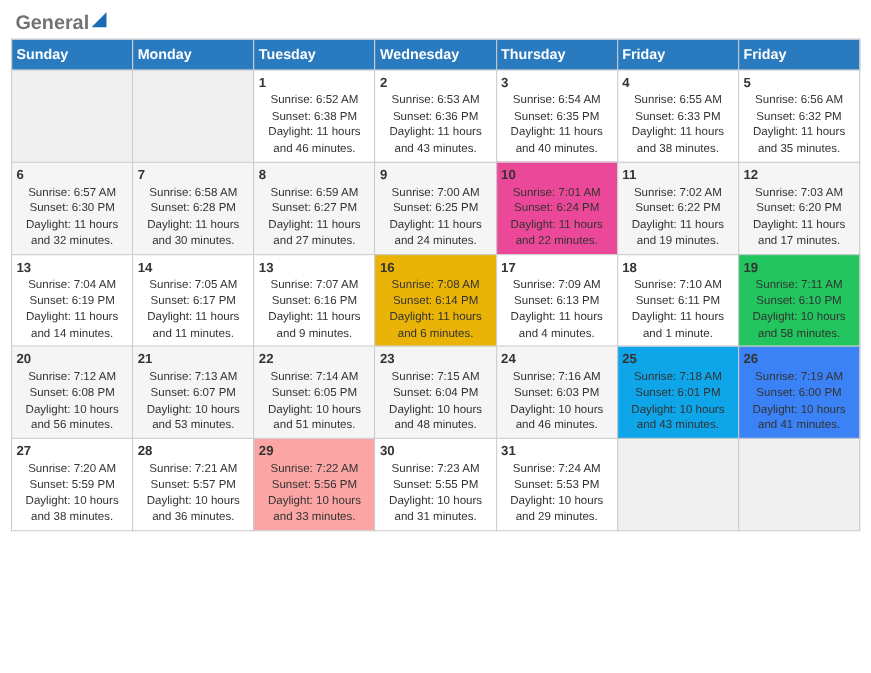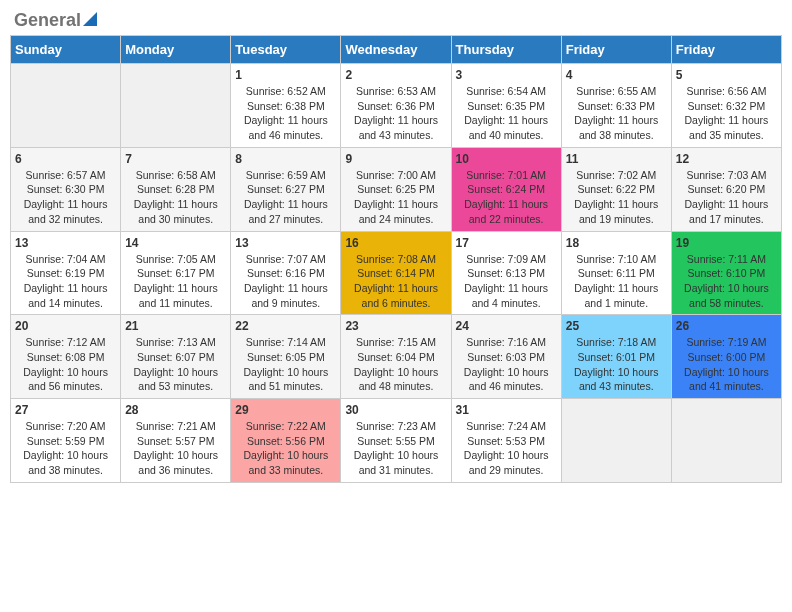--- a/index.html
+++ b/index.html
@@ -218,21 +218,21 @@
           <div class="day-info">Sunrise: 7:14 AM<br>Sunset: 6:05 PM<br>Daylight: 10 hours and 51 minutes.</div>
         </td>
         <td style="background: rgb(245, 245, 245);">
           <span class="day-number">23</span>
           <div class="day-info">Sunrise: 7:15 AM<br>Sunset: 6:04 PM<br>Daylight: 10 hours and 48 minutes.</div>
         </td>
         <td style="background: rgb(245, 245, 245);">
           <span class="day-number">24</span>
           <div class="day-info">Sunrise: 7:16 AM<br>Sunset: 6:03 PM<br>Daylight: 10 hours and 46 minutes.</div>
         </td>
-        <td style="background: #7dd3fc;">
+        <td style="background: #0ea5e9;">
           <span class="day-number">25</span>
           <div class="day-info">Sunrise: 7:18 AM<br>Sunset: 6:01 PM<br>Daylight: 10 hours and 43 minutes.</div>
         </td>
         <td style="background: #3b82f6;">
           <span class="day-number">26</span>
           <div class="day-info">Sunrise: 7:19 AM<br>Sunset: 6:00 PM<br>Daylight: 10 hours and 41 minutes.</div>
         </td>
       </tr>
       <tr>
         <td style="background: rgb(255, 255, 255);">

